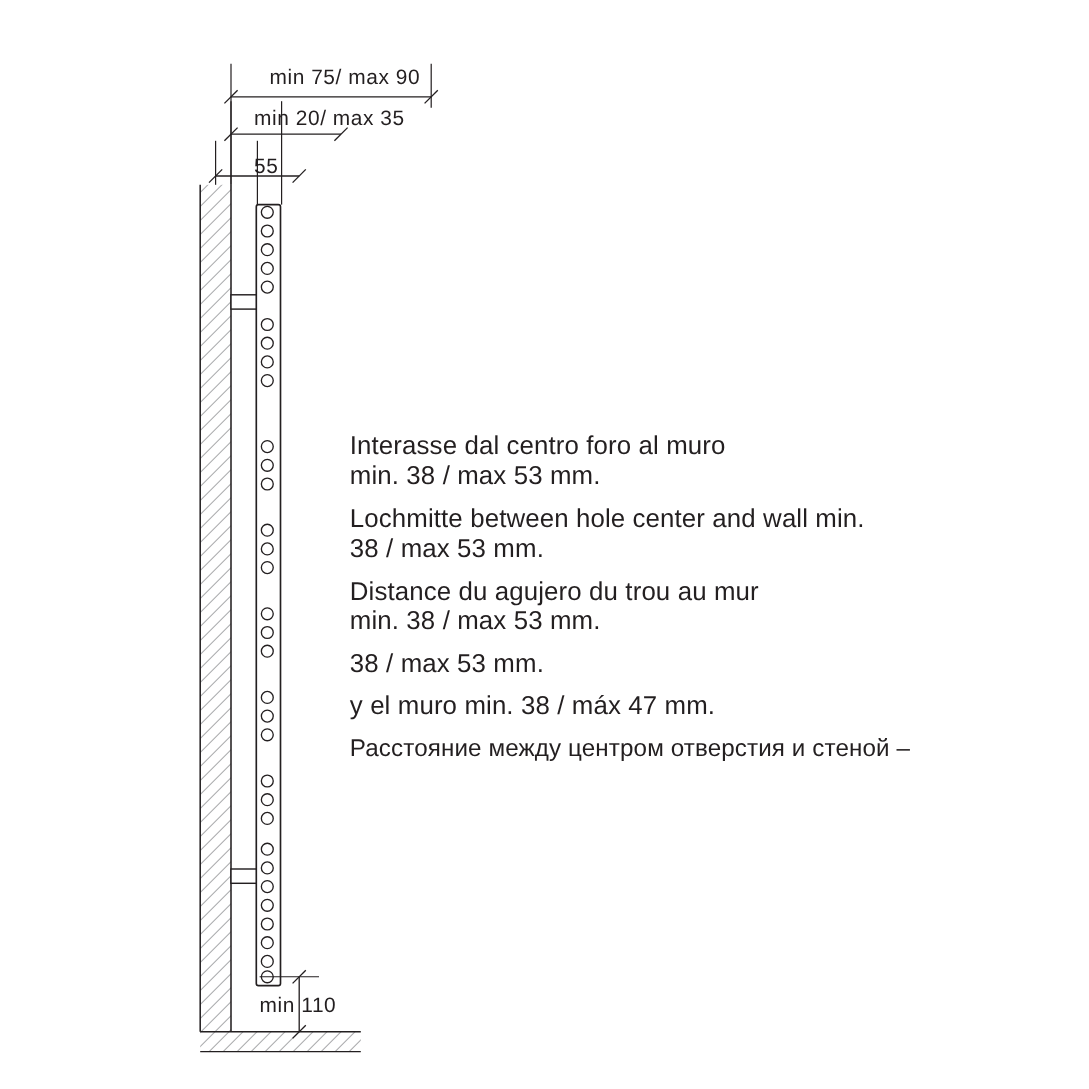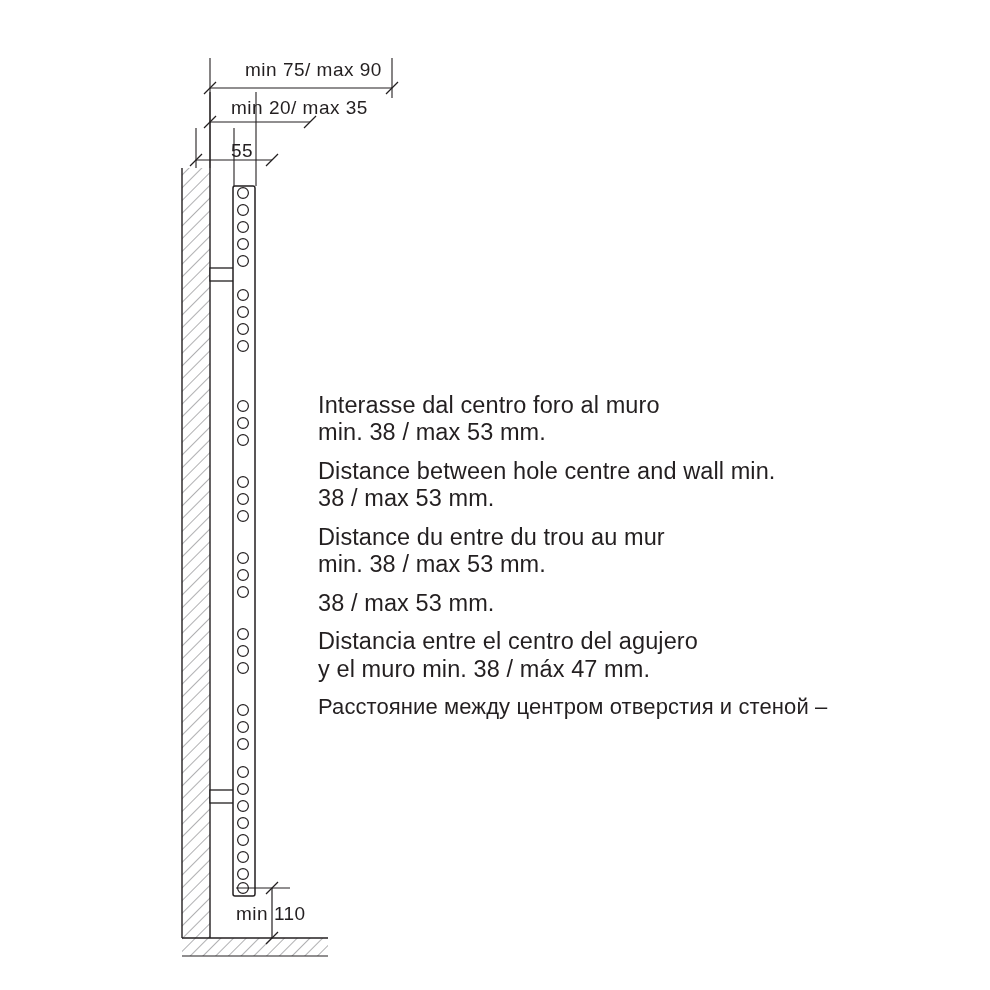--- a/index.html
+++ b/index.html
@@ -174,35 +174,34 @@
   </svg>
 
   <div id="legend">
 
     <div class="legend-block it">
       <div class="legend-line">Interasse dal centro foro al muro</div>
       <div class="legend-line">min. 38 / max 53 mm.</div>
     </div>
 
     <div class="legend-block en">
-      <div class="legend-line">Distance between hole centre and wall min.</div>
+      <div class="legend-line">Lochmitte between hole center and wall min.</div>
       <div class="legend-line">38 / max 53 mm.</div>
     </div>
 
     <div class="legend-block fr">
-      <div class="legend-line">Distance du entre du trou au mur</div>
+      <div class="legend-line">Distance du agujero du trou au mur</div>
       <div class="legend-line">min. 38 / max 53 mm.</div>
     </div>
 
     <div class="legend-block de">
       <div class="legend-line">38 / max 53 mm.</div>
     </div>
 
     <div class="legend-block es">
-      <div class="legend-line">Distancia entre el centro del agujero</div>
       <div class="legend-line">y el muro min. 38 / máx 47 mm.</div>
     </div>
 
     <div class="legend-block ru">
       <div class="legend-line">Расстояние между центром отверстия и стеной –</div>
     </div>
 
   </div>
 
 </div>

